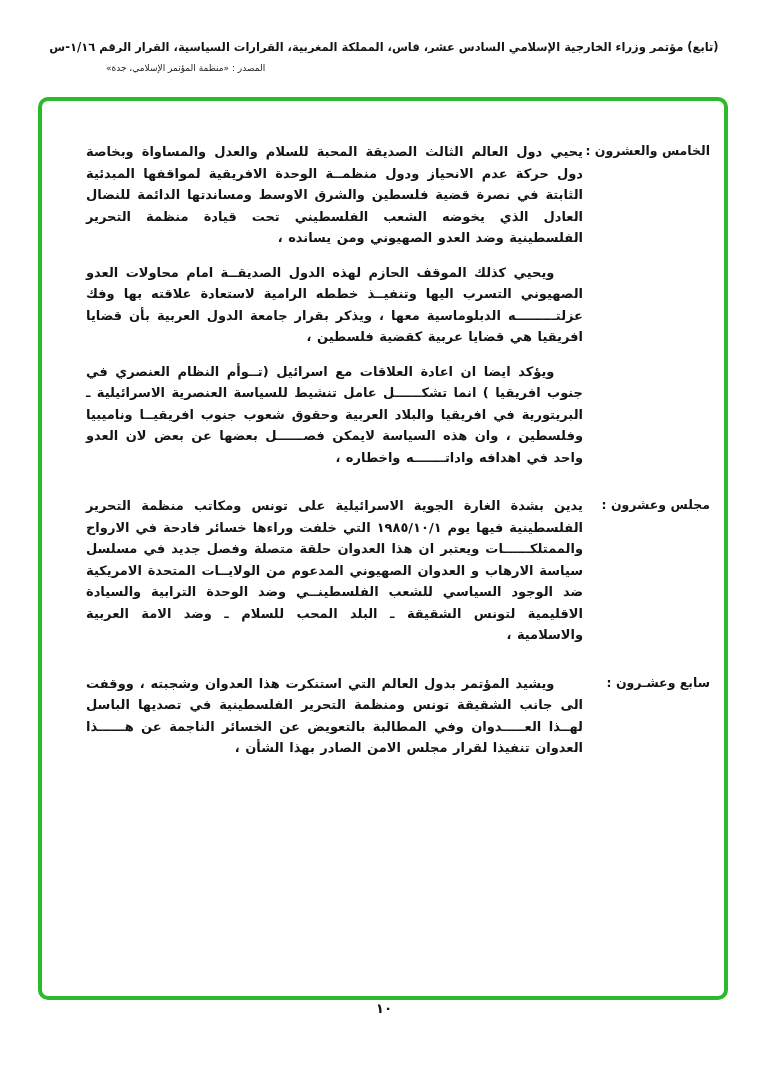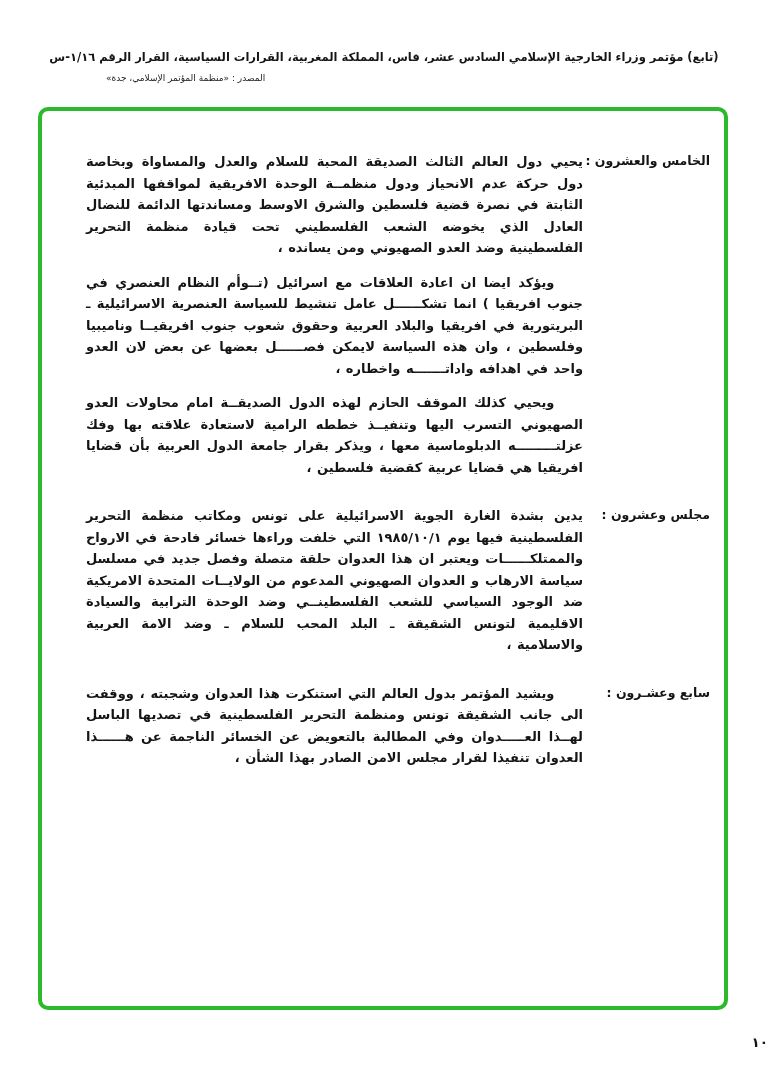--- a/index.html
+++ b/index.html
@@ -2,21 +2,21 @@
 <html lang="ar"><head>
 <meta charset="utf-8">
 <style>
   * { margin:0; padding:0; box-sizing:border-box; }
   html,body { width:768px; height:1085px; background:#ffffff; }
   body {
     font-family:"DejaVu Sans", sans-serif;
     color:#151515;
     overflow:hidden;
   }
-  .page { width:768px; height:772px; padding-top:50px; position:relative; background:#fff; }
+  .page { width:768px; height:772px; padding-top:40px; position:relative; background:#fff; }
 
   .header-title {
     direction:rtl;
     text-align:center;
     font-weight:bold;
     font-size:11.5px;
     padding:0 12px;
     white-space:nowrap;
   }
   .source-line {
@@ -55,43 +55,43 @@
     line-height:21.5px;
     text-align:justify;
     font-weight:bold;
     margin-bottom:13px;
     word-spacing:1px;
   }
   .clause-body p.indent { text-indent:2.2em; }
   .clause-body p:last-child { margin-bottom:0; }
 
   .page-number {
-    text-align:right;
+    text-align:center;
     font-weight:bold;
     font-size:13.5px;
-    margin-top:24px;
+    margin-top:0;
   }
 </style>
 </head>
 <body>
 
 <div class="page">
 
   <div class="header-title">(تابع) مؤتمر وزراء الخارجية الإسلامي السادس عشر، فاس، المملكة المغربية، القرارات السياسية، القرار الرقم ١/١٦-س</div>
 
   <div class="source-line">المصدر : «منظمة المؤتمر الإسلامي، جدة»</div>
 
   <div class="green-box">
 
     <section class="clause">
       <div class="clause-label">الخامس والعشرون :</div>
       <div class="clause-body">
         <p>يحيي دول العالم الثالث الصديقة المحبة للسلام والعدل والمساواة وبخاصة دول حركة عدم الانحياز ودول منظمــة الوحدة الافريقية لمواقفها المبدئية الثابتة في نصرة قضية فلسطين والشرق الاوسط ومساندتها الدائمة للنضال العادل الذي يخوضه الشعب الفلسطيني تحت قيادة منظمة التحرير الفلسطينية وضد العدو الصهيوني ومن يسانده ،</p>
+        <p class="indent">ويحيي كذلك الموقف الحازم لهذه الدول الصديقــة امام محاولات العدو الصهيوني التسرب اليها وتنفيــذ خططه الرامية لاستعادة علاقته بها وفك عزلتـــــــــه الدبلوماسية معها ، ويذكر بقرار جامعة الدول العربية بأن قضايا افريقيا هي قضايا عربية كقضية فلسطين ،</p>
         <p class="indent">ويؤكد ايضا ان اعادة العلاقات مع اسرائيل (تــوأم النظام العنصري في جنوب افريقيا ) انما تشكــــــل عامل تنشيط للسياسة العنصرية الاسرائيلية ـ البريتورية في افريقيا والبلاد العربية وحقوق شعوب جنوب افريقيــا وناميبيا وفلسطين ، وان هذه السياسة لايمكن فصــــــل بعضها عن بعض لان العدو واحد في اهدافه واداتـــــــه واخطاره ،</p>
-        <p class="indent">ويحيي كذلك الموقف الحازم لهذه الدول الصديقــة امام محاولات العدو الصهيوني التسرب اليها وتنفيــذ خططه الرامية لاستعادة علاقته بها وفك عزلتـــــــــه الدبلوماسية معها ، ويذكر بقرار جامعة الدول العربية بأن قضايا افريقيا هي قضايا عربية كقضية فلسطين ،</p>
       </div>
     </section>
 
     <section class="clause">
       <div class="clause-label">مجلس وعشرون :</div>
       <div class="clause-body">
         <p>يدين بشدة الغارة الجوية الاسرائيلية على تونس ومكاتب منظمة التحرير الفلسطينية فيها يوم ١٩٨٥/١٠/١ التي خلفت وراءها خسائر فادحة في الارواح والممتلكــــــات ويعتبر ان هذا العدوان حلقة متصلة وفصل جديد في مسلسل سياسة الارهاب و العدوان الصهيوني المدعوم من الولايــات المتحدة الامريكية ضد الوجود السياسي للشعب الفلسطينــي وضد الوحدة الترابية والسيادة الاقليمية لتونس الشقيقة ـ البلد المحب للسلام ـ وضد الامة العربية والاسلامية ،</p>
       </div>
     </section>
 

